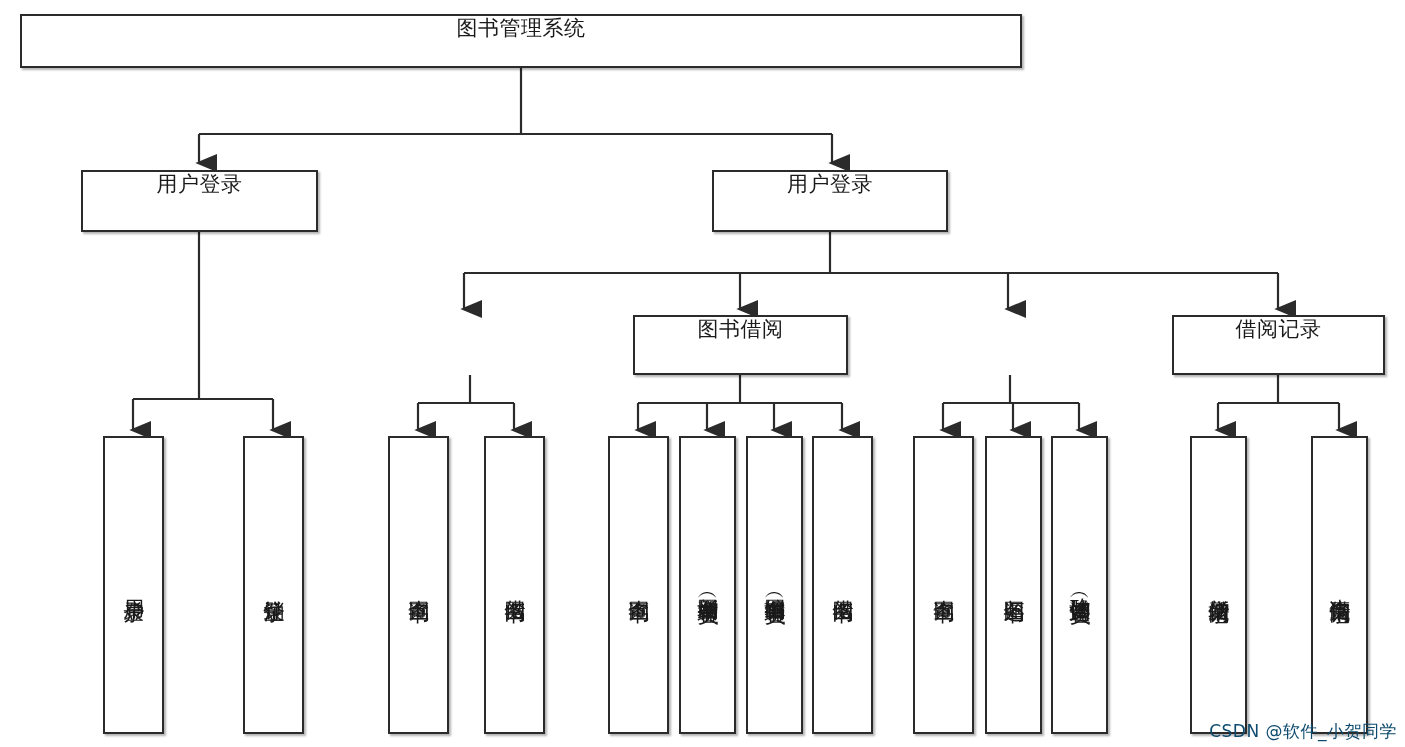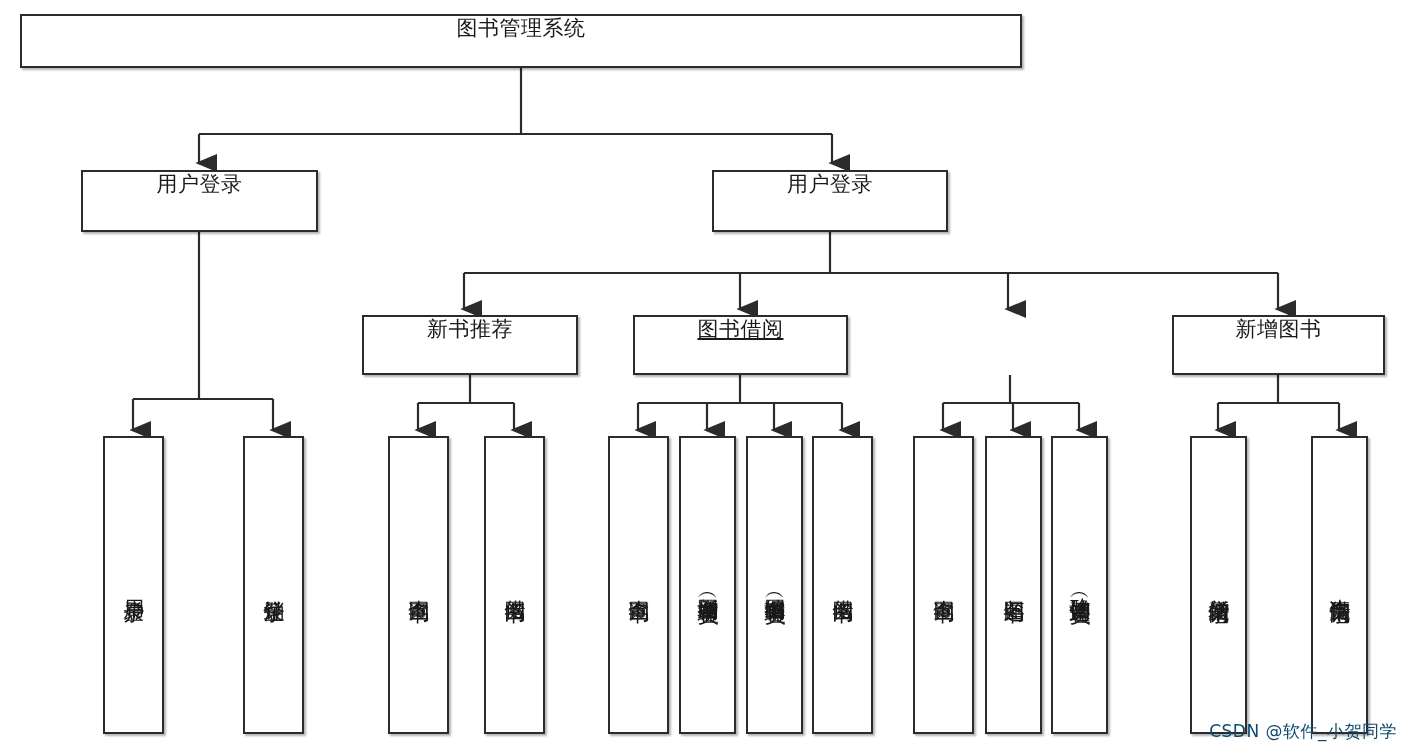--- a/index.html
+++ b/index.html
@@ -123,28 +123,25 @@
     <span class="label">图书管理系统</span>
   </div>
 
   <div class="node" style="left:81px; top:170px; width:237px; height:62px;">
     <span class="label">用户登录</span>
   </div>
   <div class="node" style="left:712px; top:170px; width:236px; height:62px;">
     <span class="label">用户登录</span>
   </div>
 
-  <div class="node" style="left:362px; top:315px; width:216px; height:60px;">
-    <span class="label">新书推荐</span>
-  </div>
-  <div class="node" style="left:633px; top:315px; width:215px; height:60px;text-decoration:underline;">
+  <div class="node" style="left:633px; top:315px; width:215px; height:60px;">
     <span class="label">图书借阅</span>
   </div>
   <div class="node" style="left:1172px; top:315px; width:213px; height:60px;">
-    <span class="label">新增图书</span>
+    <span class="label">借阅记录</span>
   </div>
 
   <div class="node vert" style="left:103px; top:436px; width:61px; height:298px;">
     <span class="label">用户登录</span>
   </div>
   <div class="node vert" style="left:243px; top:436px; width:61px; height:298px;">
     <span class="label">注销登录</span>
   </div>
 
   <div class="node vert" style="left:388px; top:436px; width:61px; height:298px;">

